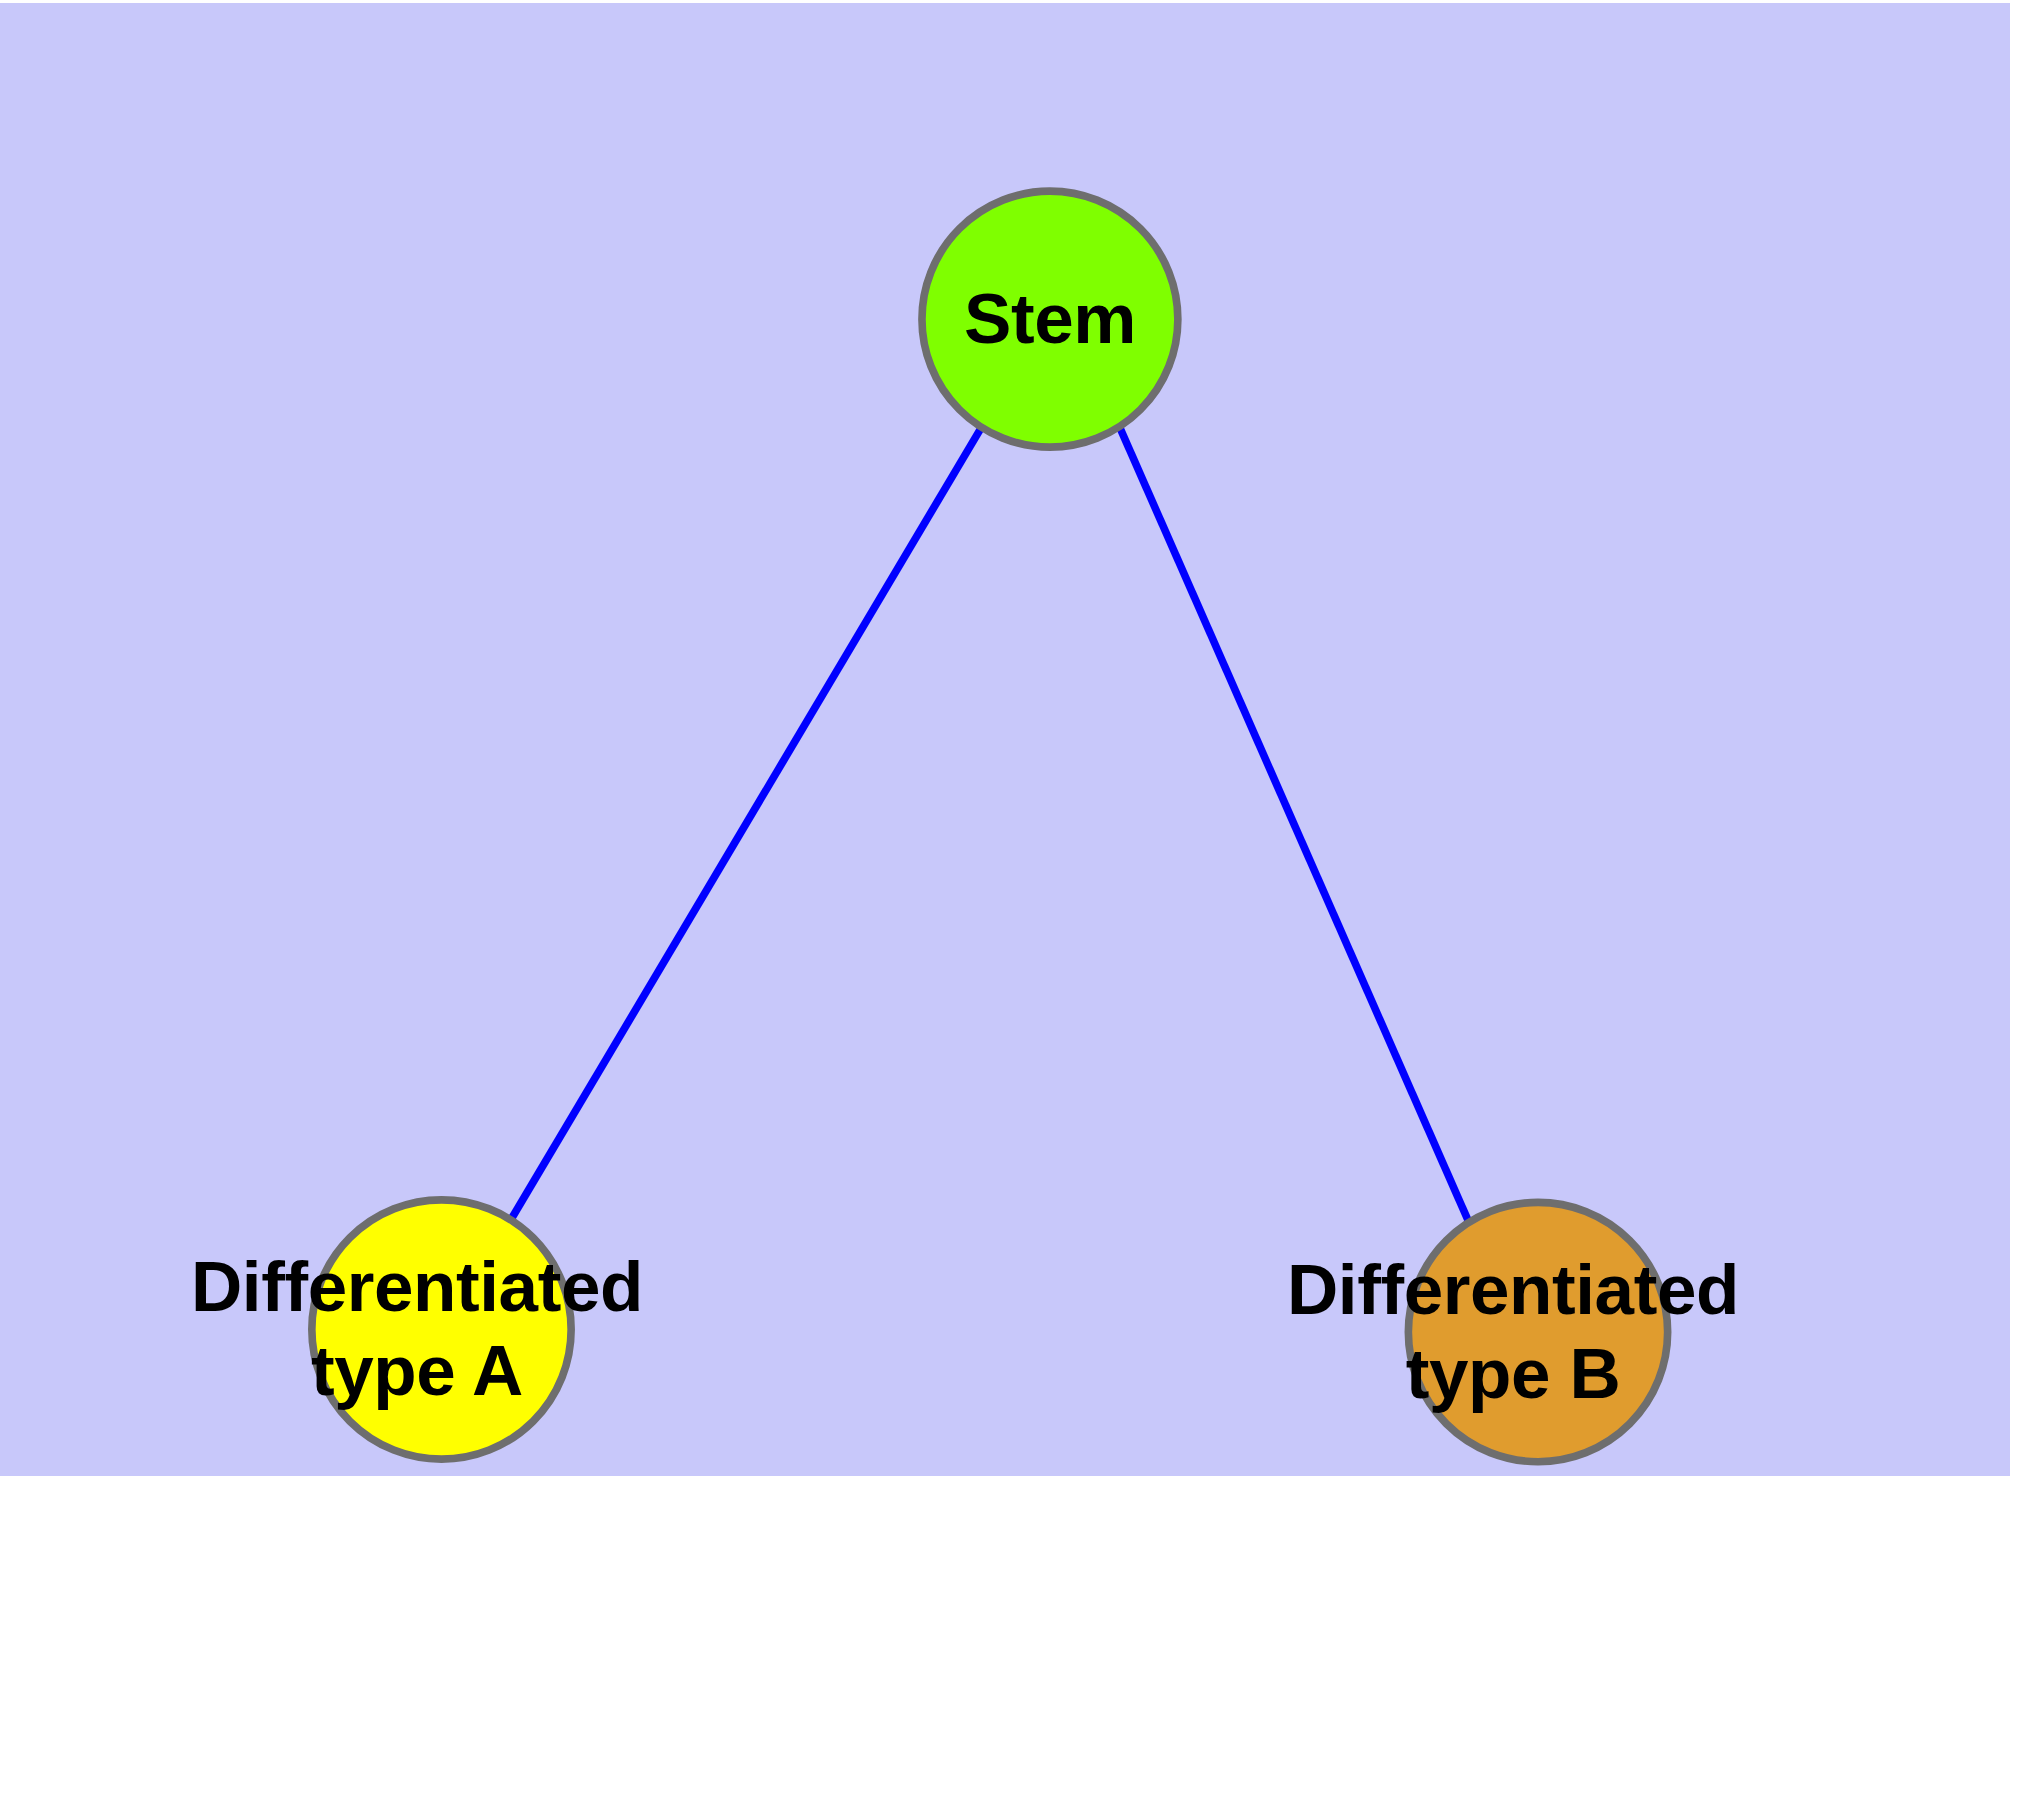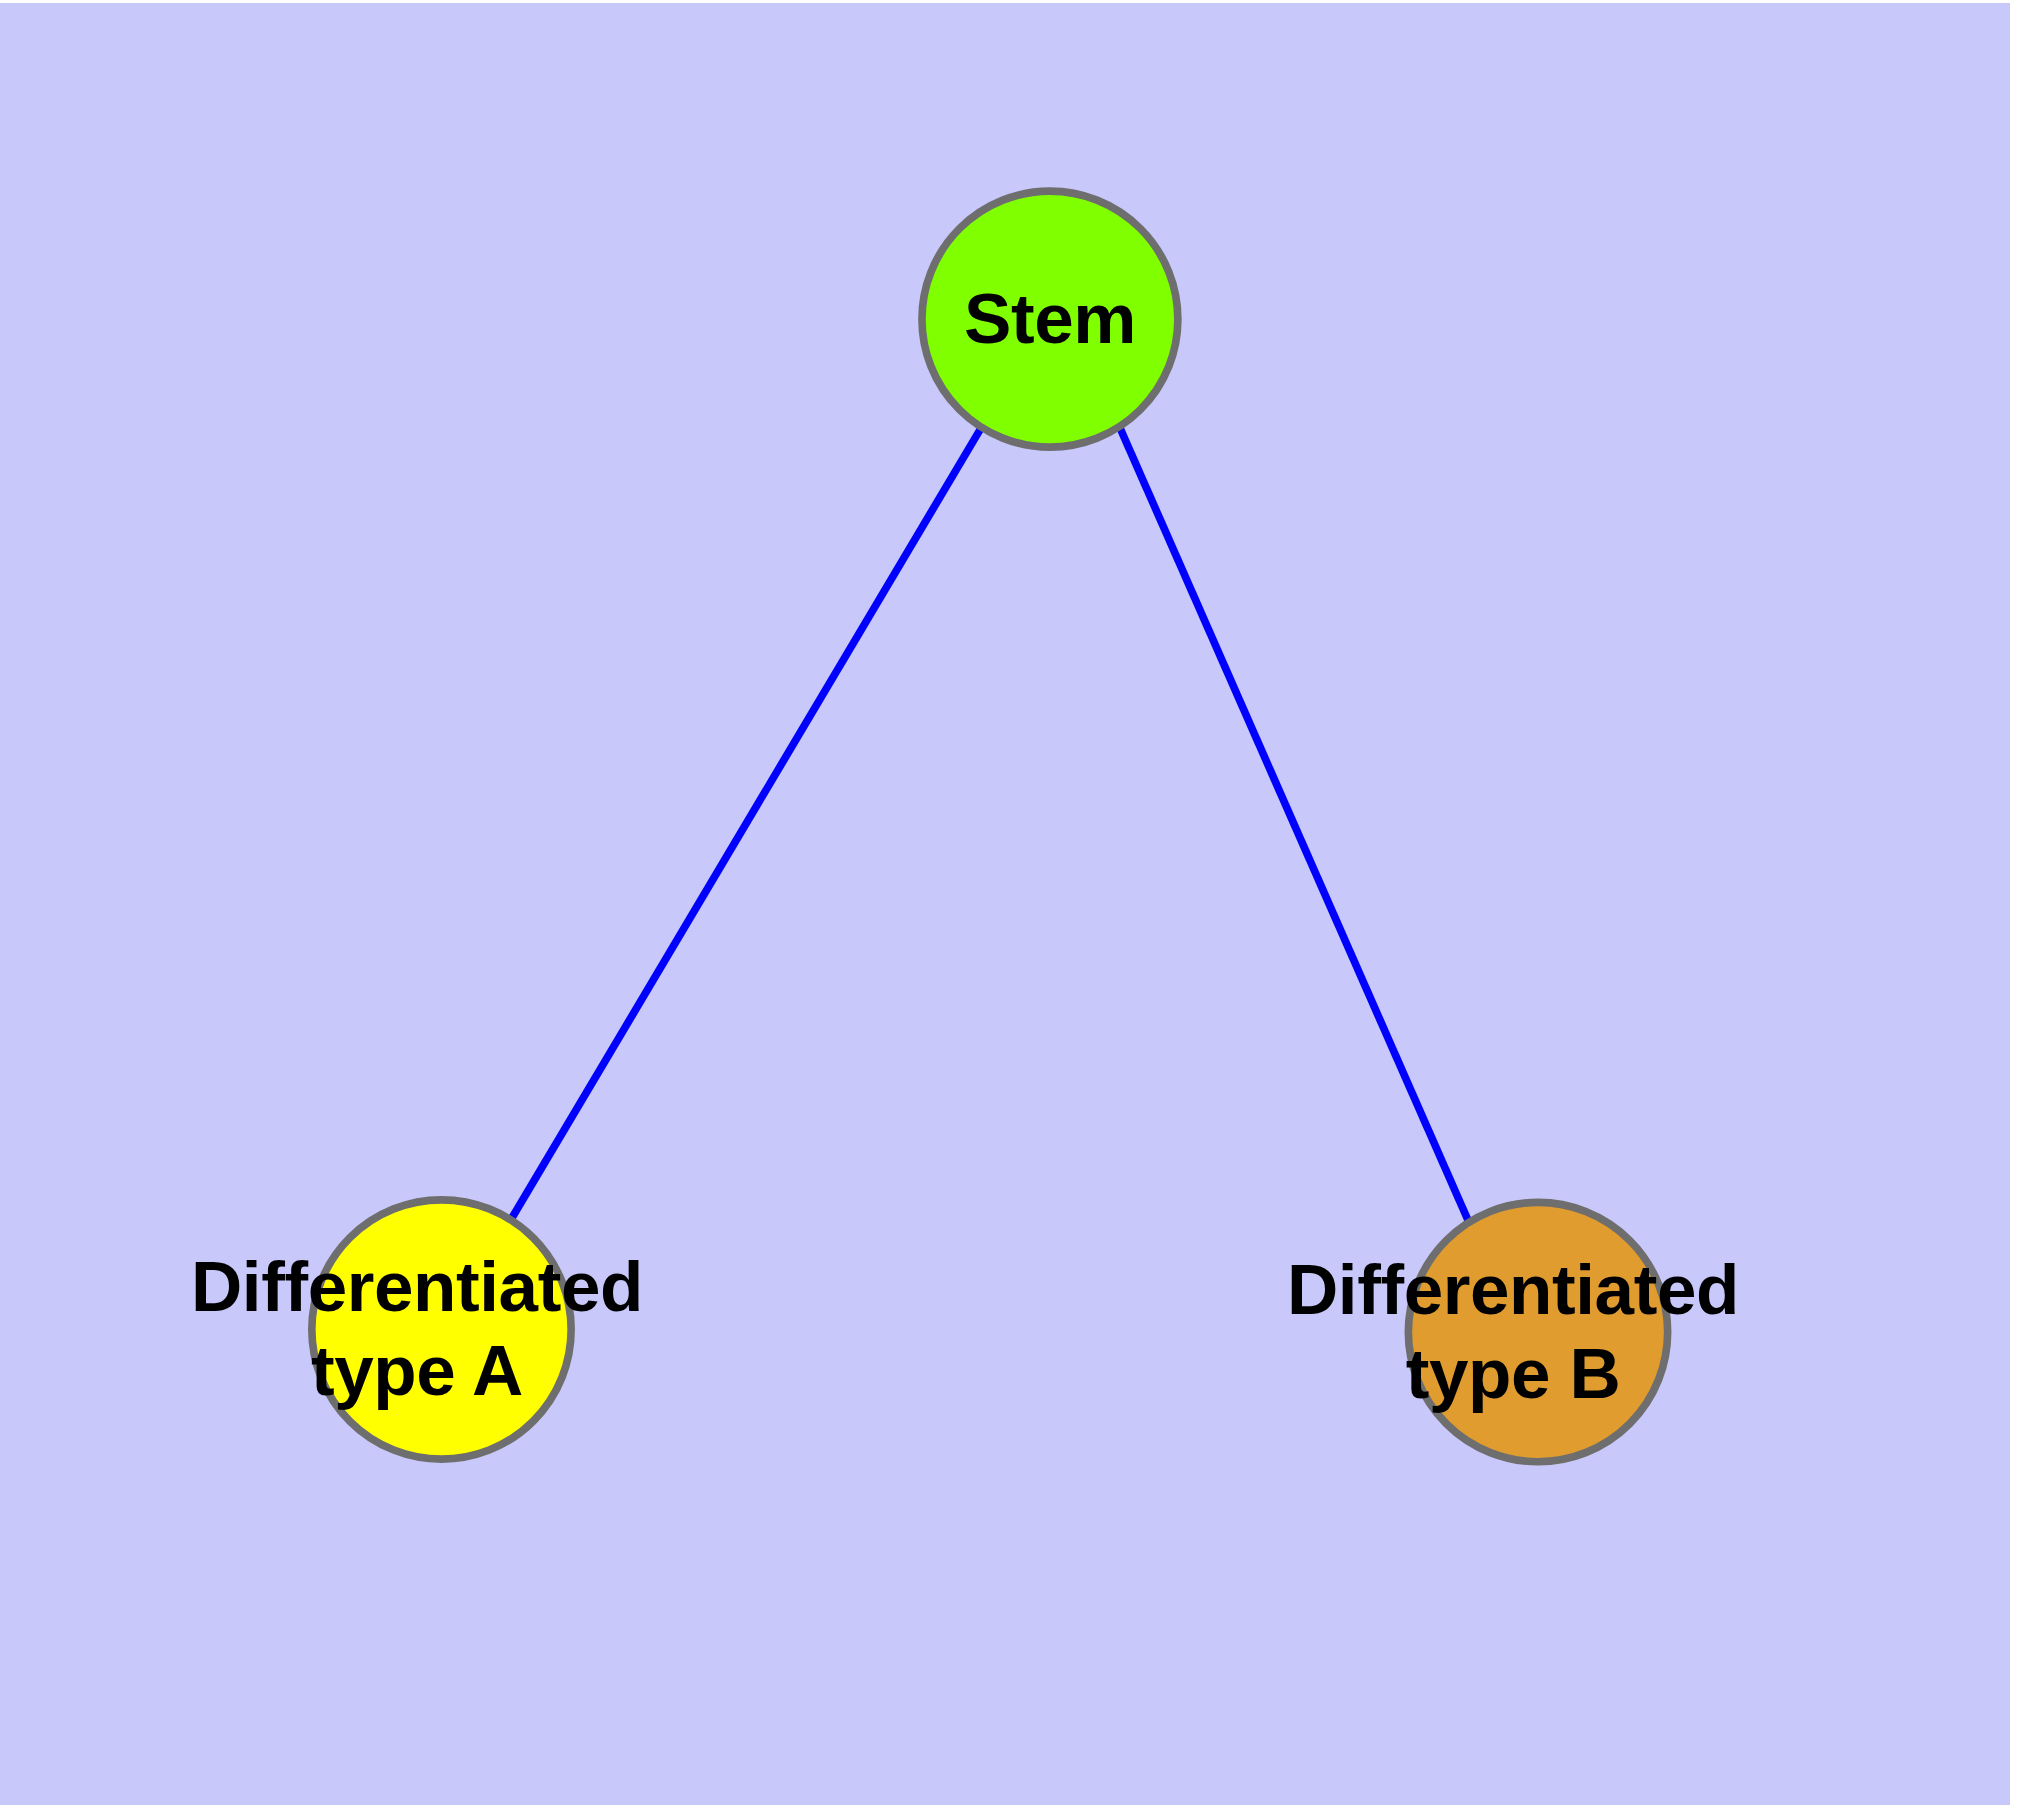--- a/index.html
+++ b/index.html
@@ -3,21 +3,21 @@
 <meta charset="utf-8">
 <style>
   html, body {
     margin: 0;
     padding: 0;
     background: #ffffff;
   }
   #canvas {
     position: relative;
     width: 2021px;
-    height: 1812px;
+    height: 1476px;
     background: #ffffff;
     overflow: hidden;
     font-family: "Liberation Sans", sans-serif;
   }
   #plot-area {
     position: absolute;
     left: 0px;
     top: 3.4px;
     width: 2010px;
     height: 1802px;

